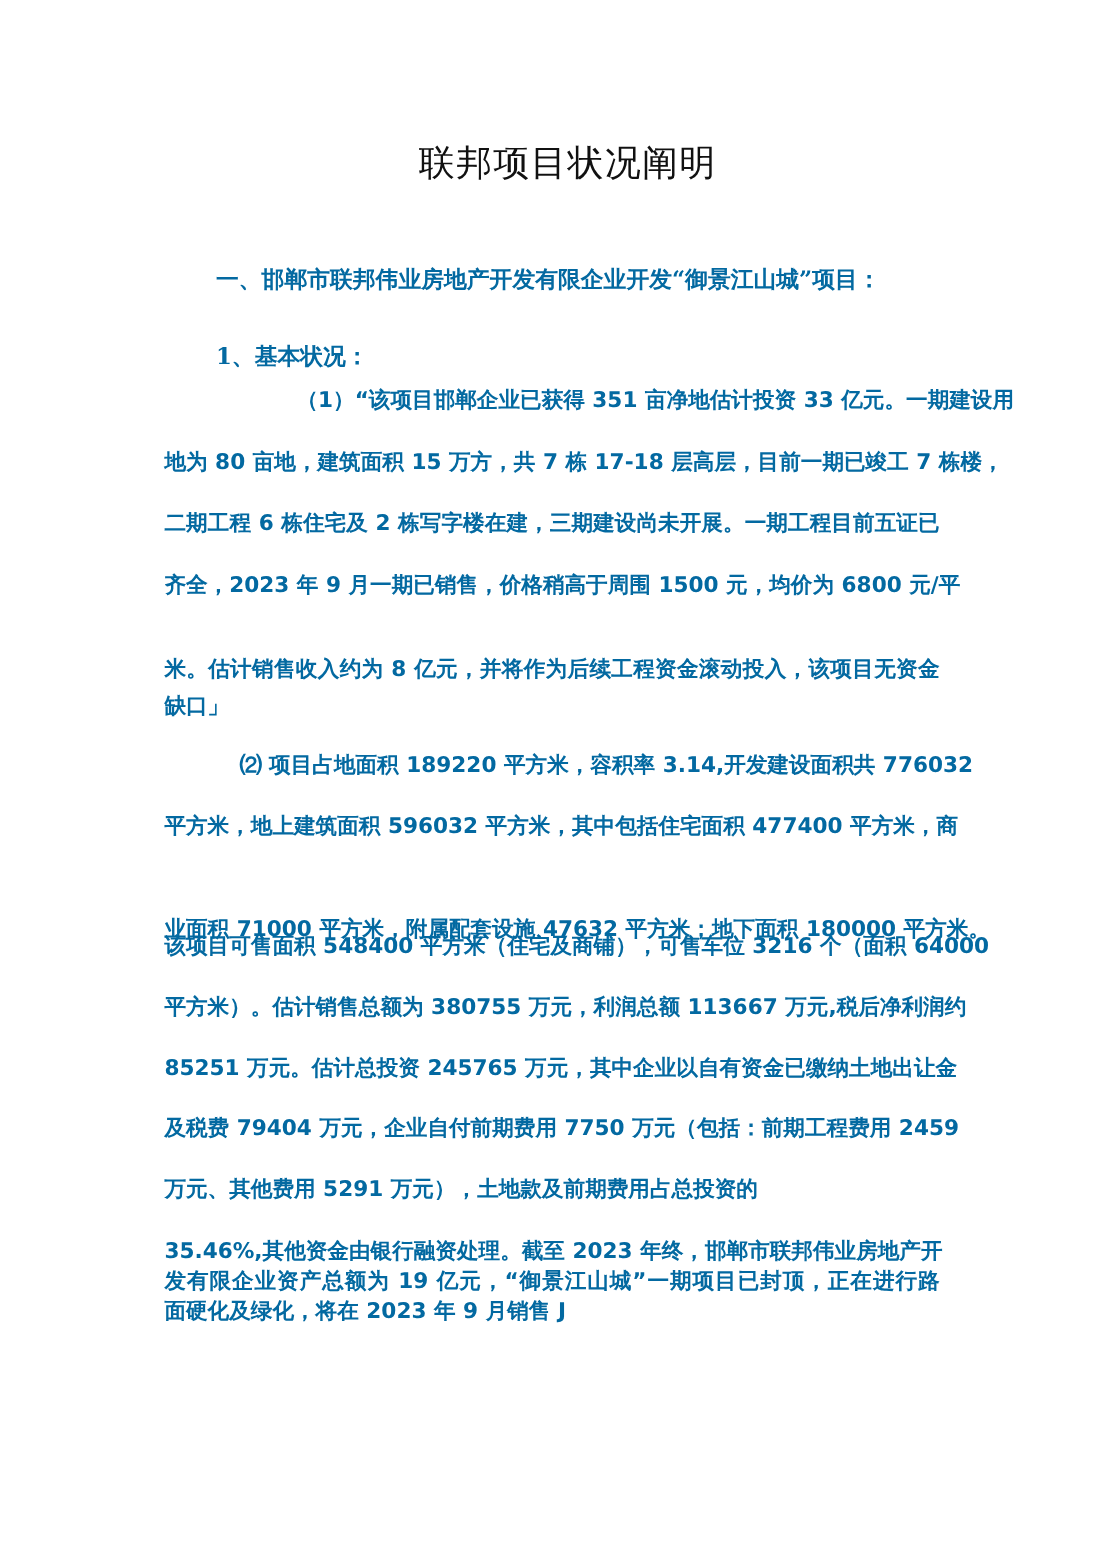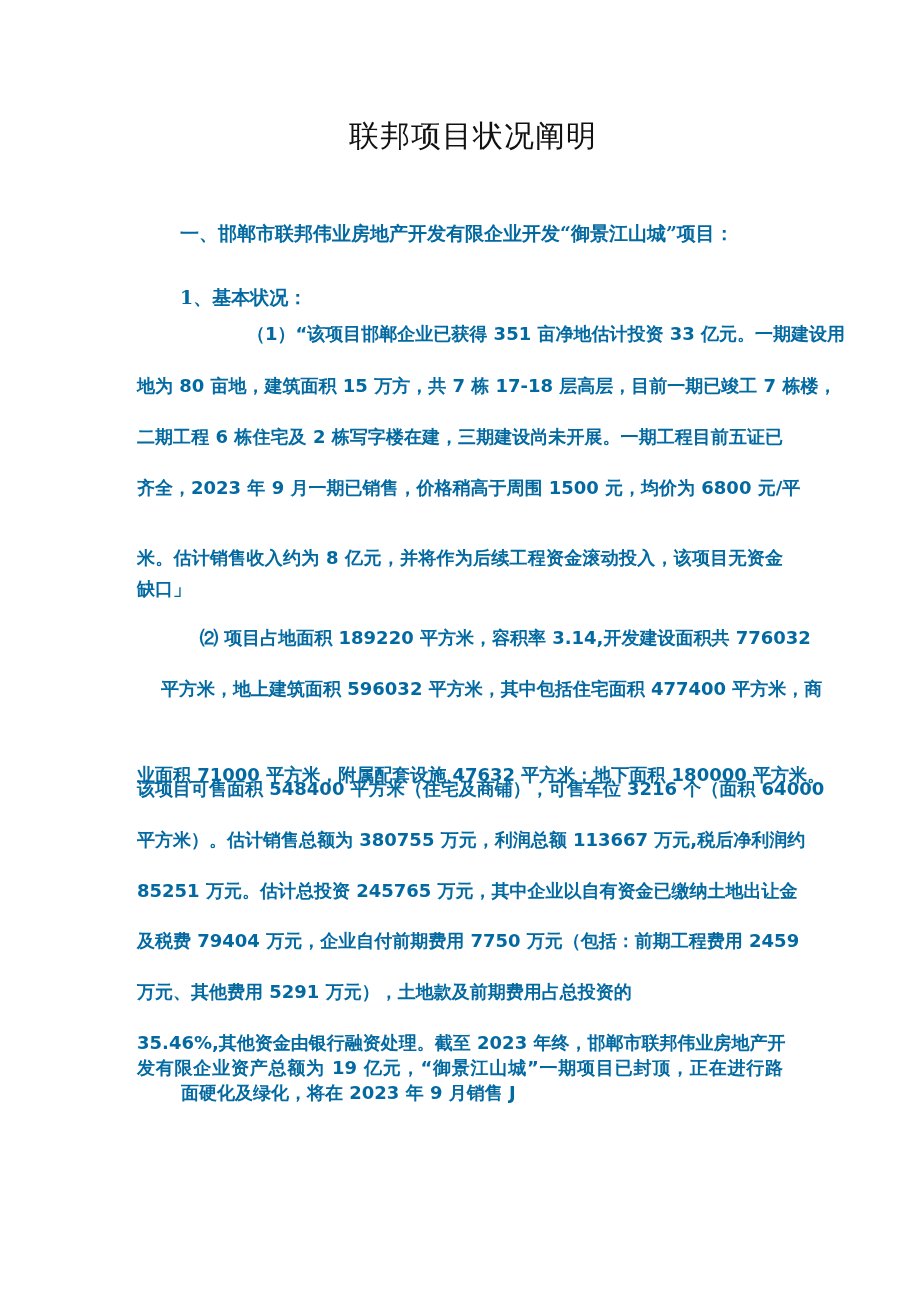--- a/index.html
+++ b/index.html
@@ -30,26 +30,26 @@
   <div class="line serif heading2" style="top:272px;margin-top:13px;">1、基本状况：</div>
 
   <div class="line indent" style="top:322px;margin-left:47px;">（1）“该项目邯郸企业已获得 351 亩净地估计投资 33 亿元。一期建设用</div>
   <div class="line just" style="top:374px;">地为 80 亩地，建筑面积 15 万方，共 7 栋 17-18 层高层，目前一期已竣工 7 栋楼，</div>
   <div class="line just" style="top:425px;">二期工程 6 栋住宅及 2 栋写字楼在建，三期建设尚未开展。一期工程目前五证已</div>
   <div class="line just" style="top:476px;">齐全，2023 年 9 月一期已销售，价格稍高于周围 1500 元，均价为 6800 元/平</div>
   <div class="line just" style="top:526px;margin-top:20px;">米。估计销售收入约为 8 亿元，并将作为后续工程资金滚动投入，该项目无资金</div>
   <div class="line left" style="top:577px;">缺口」</div>
 
   <div class="line indent" style="top:626px;">⑵ 项目占地面积 189220 平方米，容积率 3.14,开发建设面积共 776032</div>
-  <div class="line just" style="top:677px;margin-left:24px;">平方米，地上建筑面积 596032 平方米，其中包括住宅面积 477400 平方米，商</div>
+  <div class="line just" style="top:677px;">平方米，地上建筑面积 596032 平方米，其中包括住宅面积 477400 平方米，商</div>
   <div class="line just" style="top:727px;margin-top:36px;">业面积 71000 平方米，附属配套设施 47632 平方米；地下面积 180000 平方米。</div>
   <div class="line just" style="top:777px;">该项目可售面积 548400 平方米（住宅及商铺），可售车位 3216 个（面积 64000</div>
   <div class="line just" style="top:828px;">平方米）。估计销售总额为 380755 万元，利润总额 113667 万元,税后净利润约</div>
   <div class="line just" style="top:879px;">85251 万元。估计总投资 245765 万元，其中企业以自有资金已缴纳土地出让金</div>
   <div class="line just" style="top:929px;">及税费 79404 万元，企业自付前期费用 7750 万元（包括：前期工程费用 2459</div>
   <div class="line left" style="top:980px;">万元、其他费用 5291 万元），土地款及前期费用占总投资的</div>
 
   <div class="line just" style="top:1031px;">35.46%,其他资金由银行融资处理。截至 2023 年终，邯郸市联邦伟业房地产开</div>
   <div class="line just" style="top:1056px;">发有限企业资产总额为 19 亿元，“御景江山城”一期项目已封顶，正在进行路</div>
-  <div class="line left" style="top:1081px;margin-left:44px;">面硬化及绿化，将在 2023 年 9 月销售 J</div>
+  <div class="line left" style="top:1081px;">面硬化及绿化，将在 2023 年 9 月销售 J</div>
 
 
 </div>
 
 </body></html>

